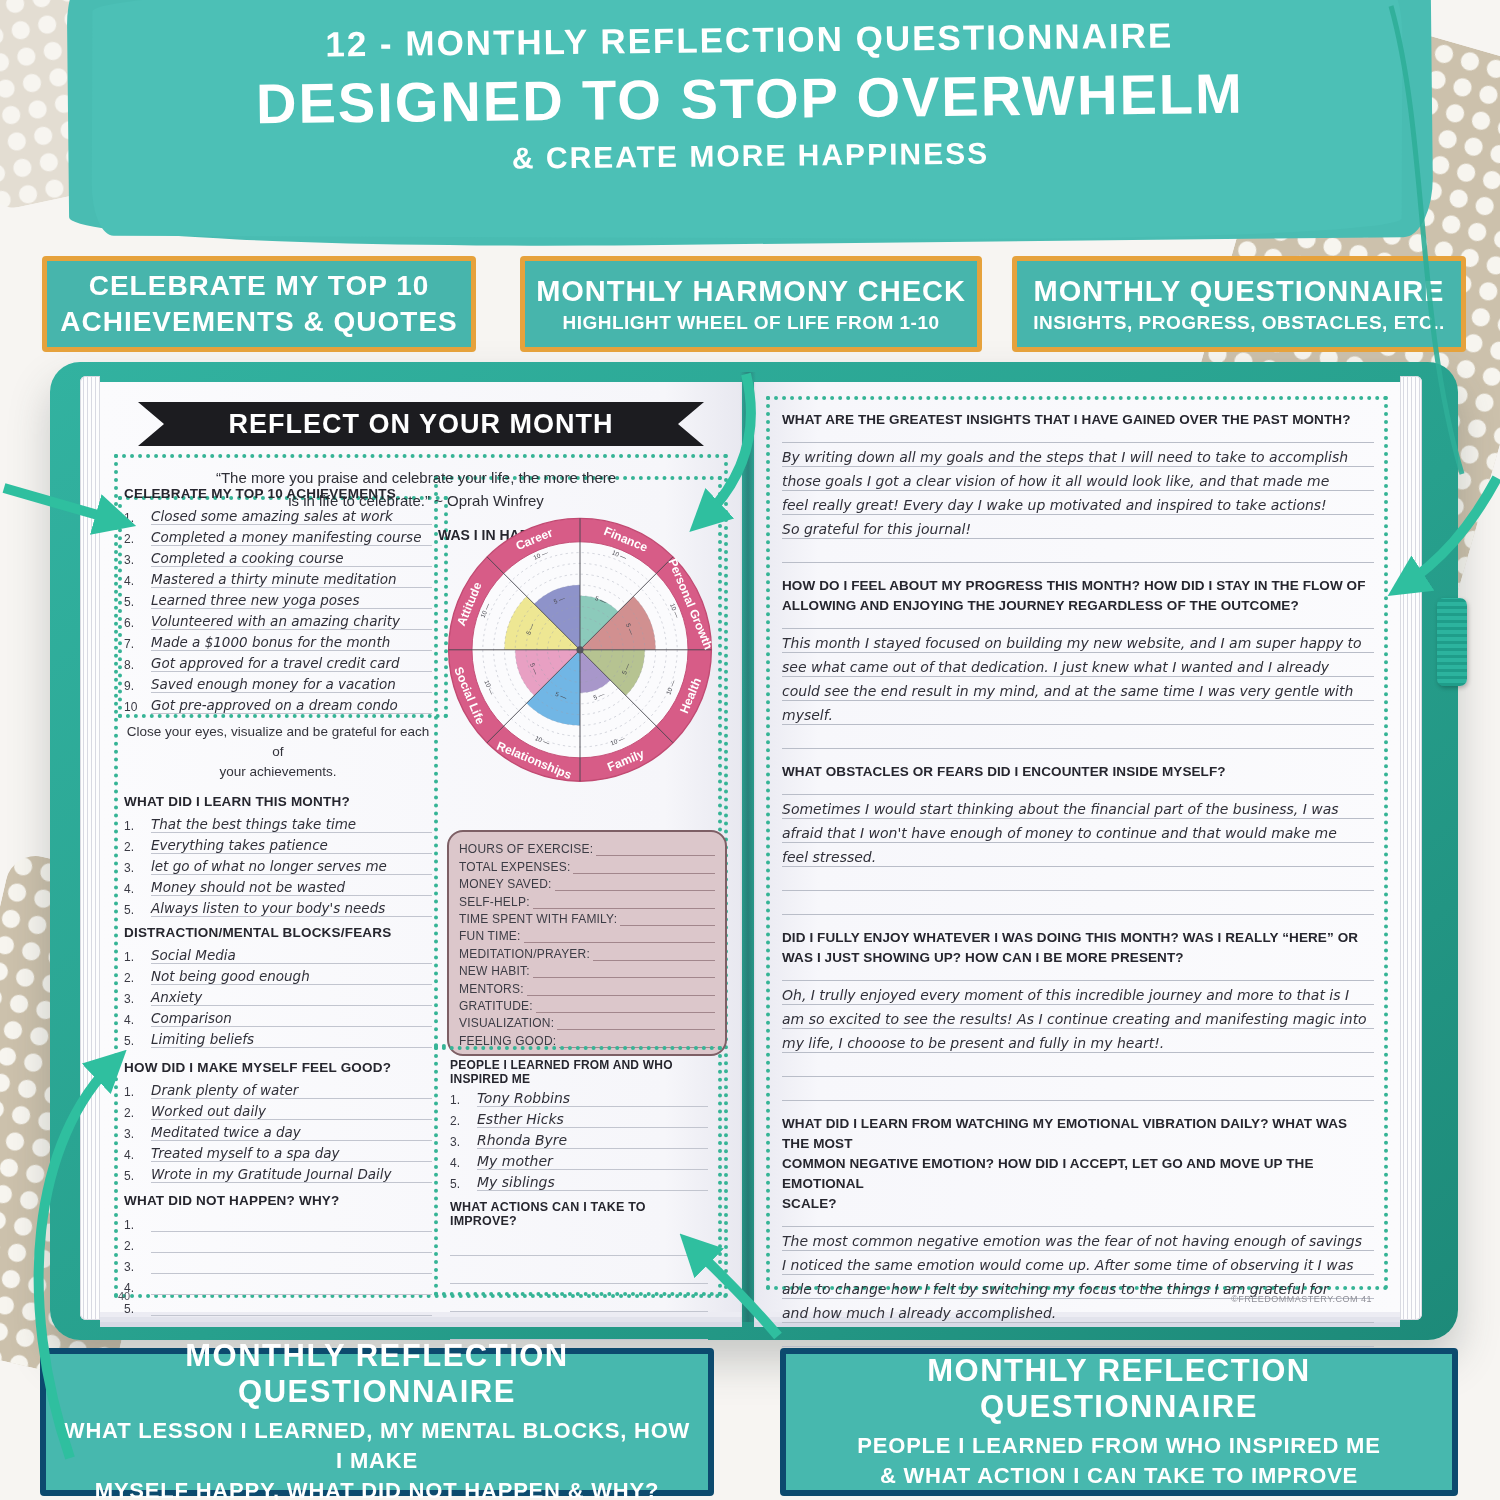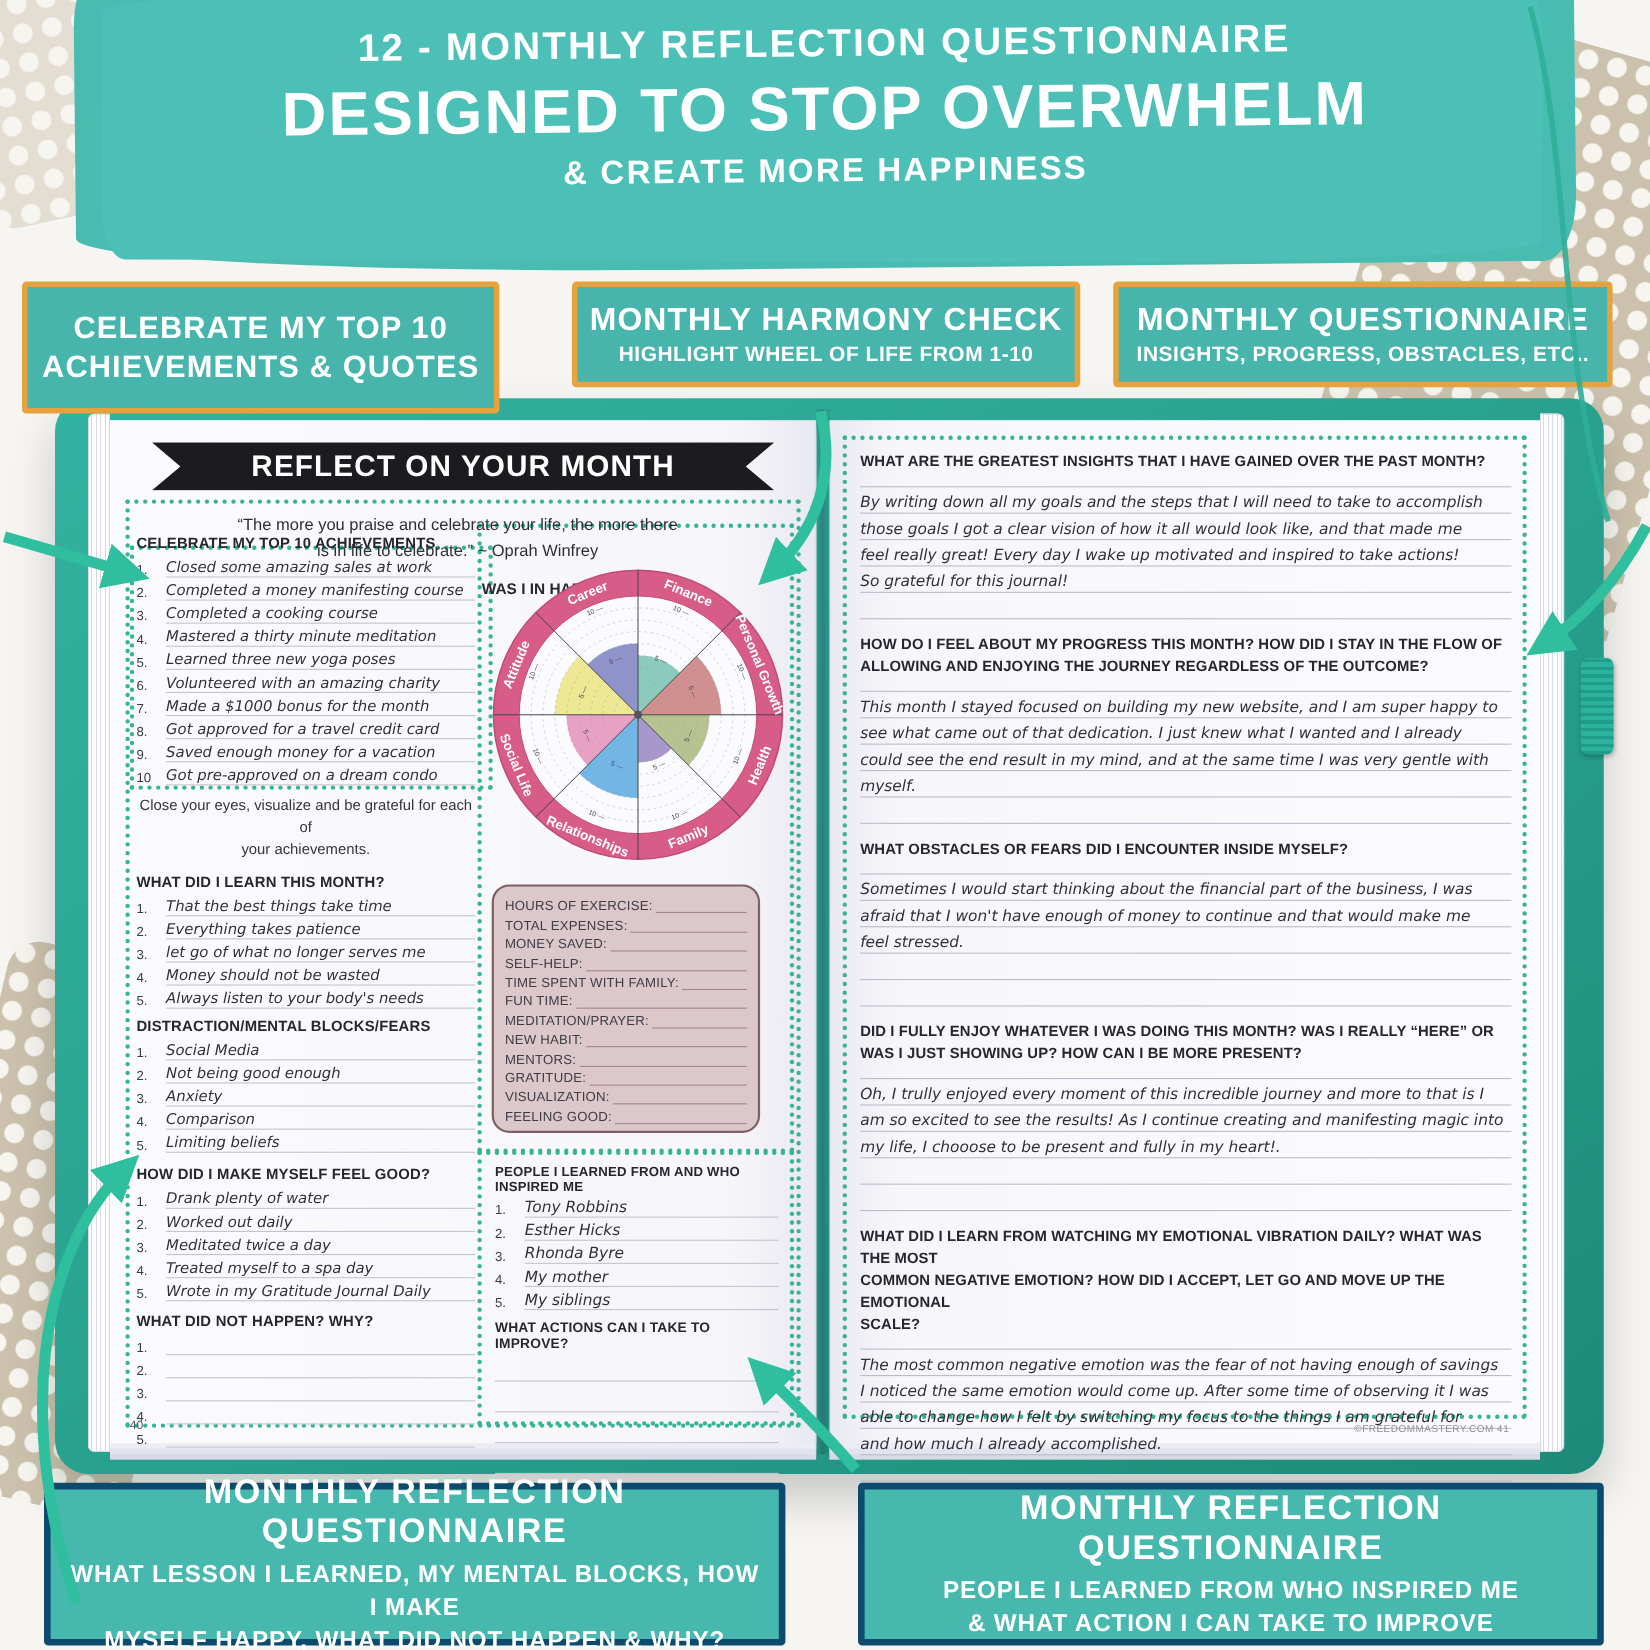--- a/index.html
+++ b/index.html
@@ -64,21 +64,21 @@
   .nrow .txt{flex:1;border-bottom:1px solid #c2c5cf;font-size:13.5px;line-height:16px;
              white-space:nowrap;}
   .note{font-size:13.5px;color:#34343c;text-align:center;line-height:20px;}
 
   #left-col{position:absolute;left:24px;top:104px;width:308px;}
   #page-num-left{position:absolute;left:18px;bottom:10px;font-size:11px;color:#55555d;}
 
   
   #harmony-head{position:absolute;left:0;right:0;top:8px;
                 font-size:14px;font-weight:bold;color:#26262e;margin-top:39px;}
-  #tracker{position:absolute;left:9px;top:324px;width:244px;height:226px;background:#dcc7cb;
+  #tracker{position:absolute;left:9px;top:350px;width:280px;height:226px;background:#dcc7cb;
            border:2px solid #7d5f65;border-radius:16px;padding:7px 10px;box-sizing:border-box;}
   .trow{display:flex;align-items:flex-end;height:17.4px;}
   .trow .tl{font-size:12px;color:#3c3c45;flex:none;letter-spacing:.2px;}
   .trow .tline{flex:1;border-bottom:1px solid #a2868c;margin-left:3px;}
 
   #people-col{position:absolute;left:12px;top:8px;right:10px;}
   .improve-line{height:27px;border-bottom:1px solid #c2c5cf;}
 
   
   #right-col{position:absolute;left:28px;top:28px;width:592px;}
@@ -114,21 +114,21 @@
   <div class="polka" style="left:-36px;top:-40px;width:150px;height:240px;transform:rotate(-12deg);opacity:.45;"></div>
 
   <div id="banner" class="abs">
     <div class="btxt">
       <div class="banner-l1">12 - MONTHLY REFLECTION QUESTIONNAIRE</div>
       <div class="banner-l2">DESIGNED TO STOP OVERWHELM</div>
       <div class="banner-l3">&amp; CREATE MORE HAPPINESS</div>
     </div>
   </div>
 
-  <div class="callout" style="left:20px;top:256px;width:434px;height:120px;">
+  <div class="callout" style="left:42px;top:256px;width:434px;height:96px;">
     <div class="co-title" style="font-size:28px;line-height:36px;">CELEBRATE MY TOP 10</div>
     <div class="co-title" style="font-size:28px;line-height:36px;">ACHIEVEMENTS &amp; QUOTES</div>
   </div>
   <div class="callout" style="left:520px;top:256px;width:462px;height:96px;">
     <div class="co-title" style="font-size:29px;line-height:38px;">MONTHLY HARMONY CHECK</div>
     <div class="co-sub" style="font-size:19px;line-height:26px;">HIGHLIGHT WHEEL OF LIFE FROM 1-10</div>
   </div>
   <div class="callout" style="left:1012px;top:256px;width:454px;height:96px;">
     <div class="co-title" style="font-size:29px;line-height:38px;">MONTHLY QUESTIONNAIRE</div>
     <div class="co-sub" style="font-size:19px;line-height:26px;">INSIGHTS, PROGRESS, OBSTACLES, ETC..</div>

